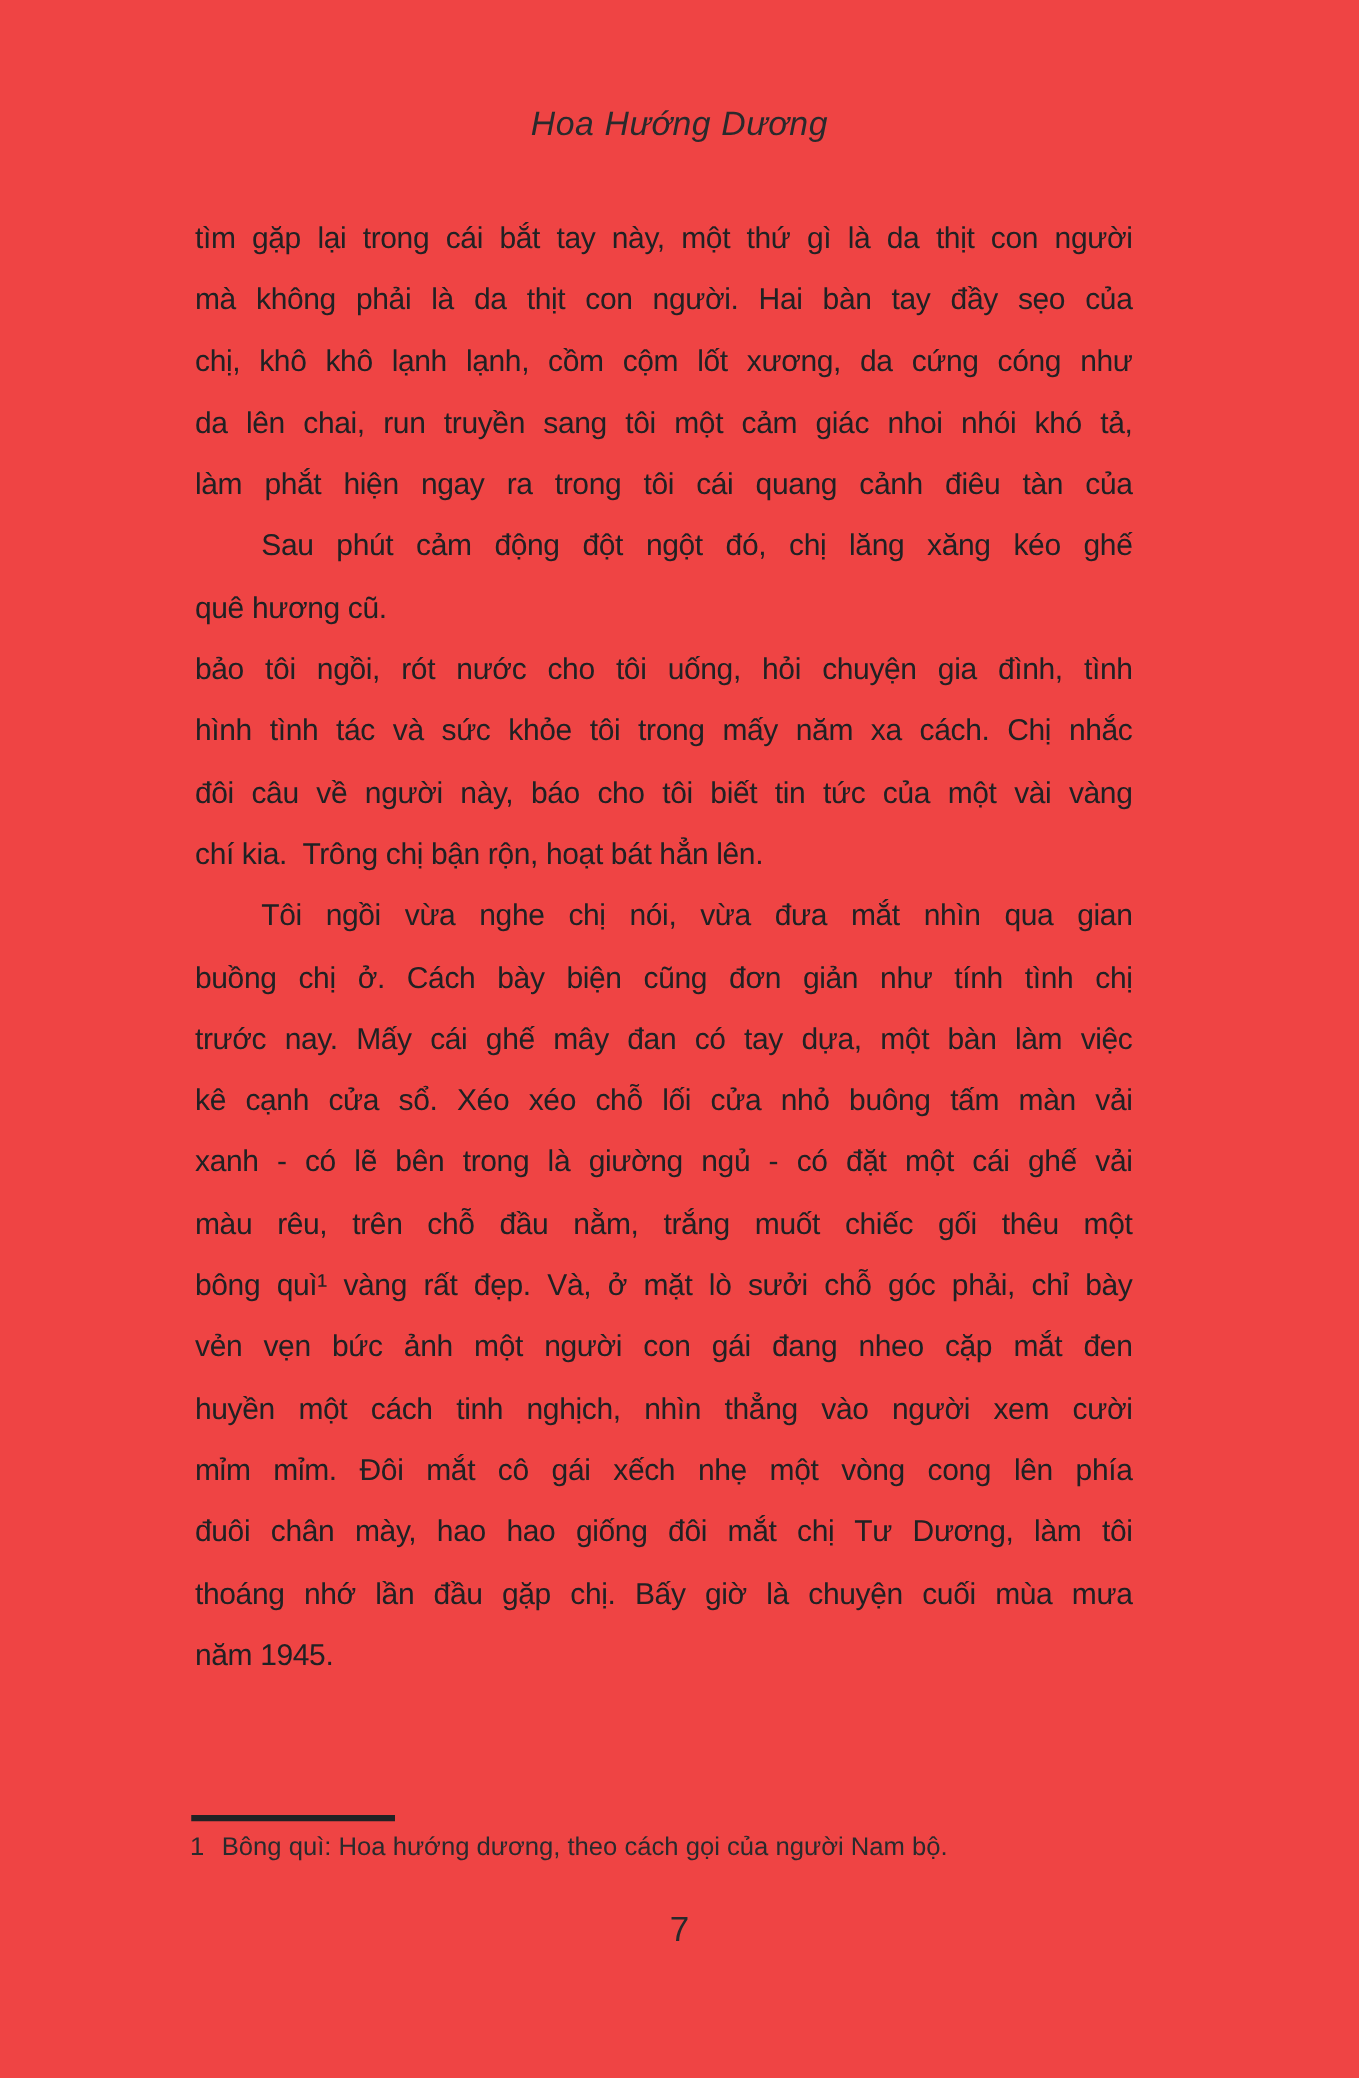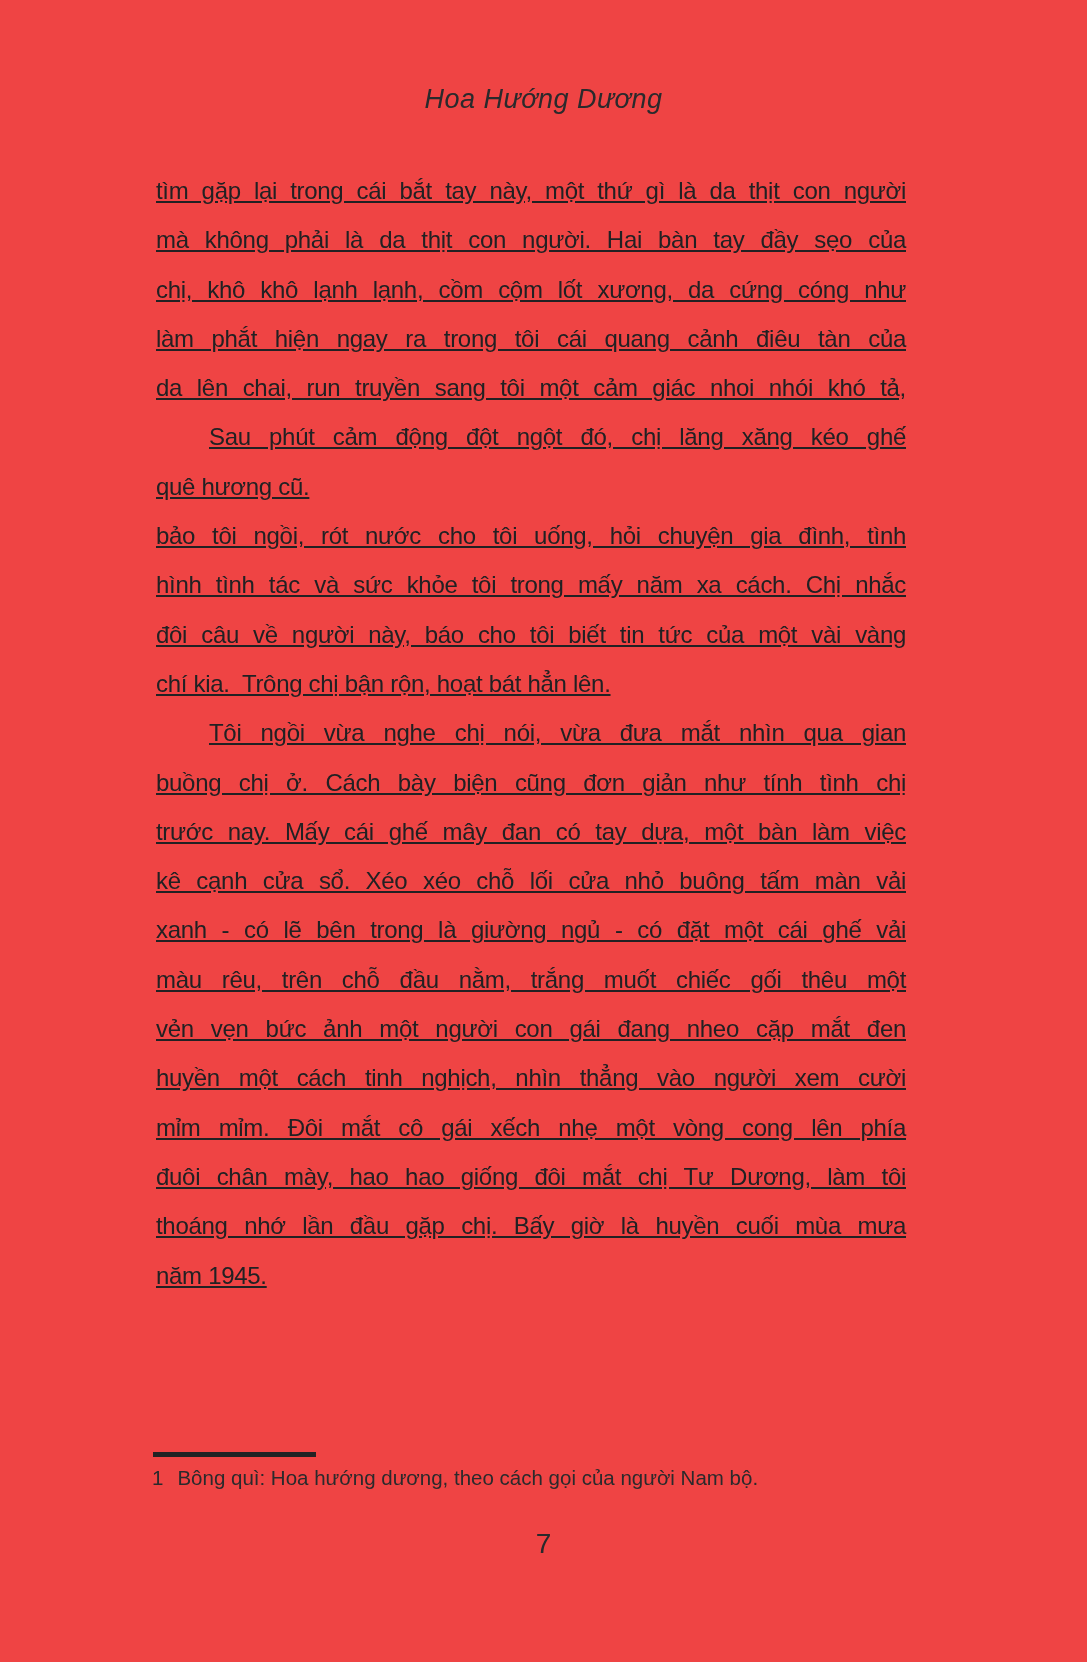--- a/index.html
+++ b/index.html
@@ -35,21 +35,20 @@
     font-size: 24px;
     letter-spacing: -0.3px;
     color: #212123;
   }
   .body-text .line {
     height: 49.3px;
     line-height: 49.3px;
     text-align: justify;
     text-align-last: justify;
     white-space: normal;
-    text-decoration: underline;
   }
   .body-text .line.last {
     text-align-last: left;
   }
   .body-text .line.indent {
     text-indent: 53px;
   }
   .footnote-rule {
     position: absolute;
     top: 1452px;
@@ -84,39 +83,40 @@
 <body>
 
 <div class="page">
 
   <div class="running-header">Hoa Hướng Dương</div>
 
   <div class="body-text">
       <div class="line">tìm gặp lại trong cái bắt tay này, một thứ gì là da thịt con người</div>
       <div class="line">mà không phải là da thịt con người. Hai bàn tay đầy sẹo của</div>
       <div class="line">chị, khô khô lạnh lạnh, cồm cộm lốt xương, da cứng cóng như</div>
+      <div class="line">da lên chai, run truyền sang tôi một cảm giác nhoi nhói khó tả,</div>
       <div class="line">làm phắt hiện ngay ra trong tôi cái quang cảnh điêu tàn của</div>
-      <div class="line">da lên chai, run truyền sang tôi một cảm giác nhoi nhói khó tả,</div>
       <div class="line indent">Sau phút cảm động đột ngột đó, chị lăng xăng kéo ghế</div>
       <div class="line last">quê hương cũ.</div>
       <div class="line">bảo tôi ngồi, rót nước cho tôi uống, hỏi chuyện gia đình, tình</div>
       <div class="line">hình tình tác và sức khỏe tôi trong mấy năm xa cách. Chị nhắc</div>
       <div class="line">đôi câu về người này, báo cho tôi biết tin tức của một vài vàng</div>
       <div class="line last">chí kia.&nbsp; Trông chị bận rộn, hoạt bát hẳn lên.</div>
       <div class="line indent">Tôi ngồi vừa nghe chị nói, vừa đưa mắt nhìn qua gian</div>
       <div class="line">buồng chị ở. Cách bày biện cũng đơn giản như tính tình chị</div>
       <div class="line">trước nay. Mấy cái ghế mây đan có tay dựa, một bàn làm việc</div>
       <div class="line">kê cạnh cửa sổ. Xéo xéo chỗ lối cửa nhỏ buông tấm màn vải</div>
       <div class="line">xanh - có lẽ bên trong là giường ngủ - có đặt một cái ghế vải</div>
       <div class="line">màu rêu, trên chỗ đầu nằm, trắng muốt chiếc gối thêu một</div>
+      <div class="line">bông quì¹ vàng rất đẹp. Và, ở mặt lò sưởi chỗ góc phải, chỉ bày</div>
       <div class="line">vẻn vẹn bức ảnh một người con gái đang nheo cặp mắt đen</div>
       <div class="line">huyền một cách tinh nghịch, nhìn thẳng vào người xem cười</div>
       <div class="line">mỉm mỉm. Đôi mắt cô gái xếch nhẹ một vòng cong lên phía</div>
       <div class="line">đuôi chân mày, hao hao giống đôi mắt chị Tư Dương, làm tôi</div>
-      <div class="line">thoáng nhớ lần đầu gặp chị. Bấy giờ là huyền cuối mùa mưa</div>
+      <div class="line">thoáng nhớ lần đầu gặp chị. Bấy giờ là chuyện cuối mùa mưa</div>
       <div class="line last">năm 1945.</div>
     </div>
 
   <div class="footnote-rule"></div>
 
   <div class="footnote">
     <span class="fn-marker">1</span><span>Bông quì: Hoa hướng dương, theo cách gọi của người Nam bộ.</span>
   </div>
 
   <div class="page-number">7</div>

